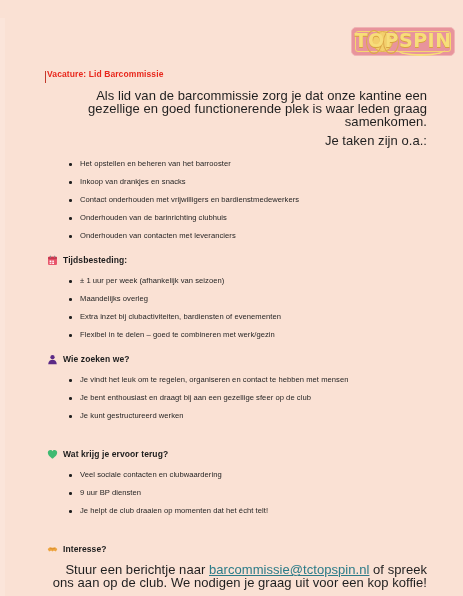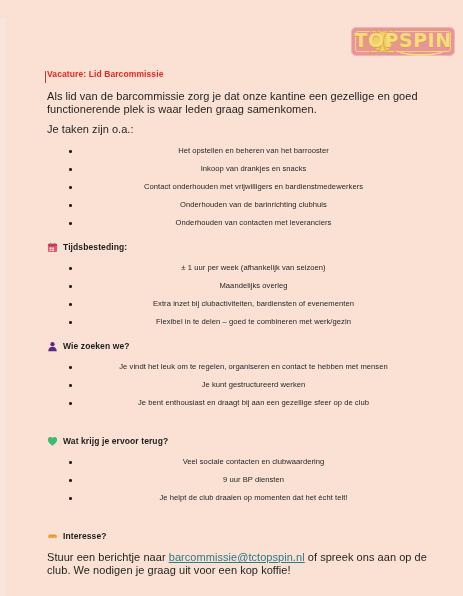--- a/index.html
+++ b/index.html
@@ -129,41 +129,41 @@
   h2.section-q {
     color: #1c1c1c;
     font-weight: bold;
     font-size: 8.5px;
     line-height: 13px;
     margin: 0 0 8px 0;
     letter-spacing: 0.1px;
   }
   p.body-text {
     color: #1f1f1f;
-    font-size: 11px;
+    font-size: 13px;
     line-height: 12.8px;
     margin: 0 0 7px 0;
     letter-spacing: 0.05px;
+    text-align: right;
   }
   p.body-text.tight { margin-bottom: 10px; }
 
   ul.bullets {
     list-style: none;
     margin: 0 0 12px 0;
     padding: 0;
   }
   ul.bullets li {
     position: relative;
     color: #1f1f1f;
     font-size: 7.6px;
     line-height: 12px;
     padding-left: 33px;
     margin-bottom: 6px;
     letter-spacing: 0.05px;
-    text-align: center;
   }
   ul.bullets li::before {
     content: "";
     position: absolute;
     left: 22px;
     top: 5px;
     width: 2.6px;
     height: 2.6px;
     border-radius: 50%;
     background: #1f1f1f;
@@ -252,22 +252,22 @@
     <div class="icon-heading">
       <svg class="glyph" viewBox="0 0 16 16">
         <circle cx="8" cy="4.6" r="3.1" fill="#5b2a86"></circle>
         <path d="M1.8 15 C1.8 10.4 5 8.3 8 8.3 C11 8.3 14.2 10.4 14.2 15 Z" fill="#5b2a86"></path>
       </svg>
       <span class="htext">Wie zoeken we?</span>
     </div>
 
     <ul class="bullets">
       <li>Je vindt het leuk om te regelen, organiseren en contact te hebben met mensen</li>
+      <li>Je bent enthousiast en draagt bij aan een gezellige sfeer op de club</li>
       <li>Je kunt gestructureerd werken</li>
-      <li>Je bent enthousiast en draagt bij aan een gezellige sfeer op de club</li>
     </ul>
 
     <div class="spacer-lg"></div>
 
     <div class="icon-heading">
       <svg class="glyph" viewBox="0 0 16 16">
         <path d="M8 14.2 C8 14.2 1.2 10 1.2 5.6 C1.2 3.2 3 1.6 5 1.6 C6.4 1.6 7.5 2.4 8 3.3 C8.5 2.4 9.6 1.6 11 1.6 C13 1.6 14.8 3.2 14.8 5.6 C14.8 10 8 14.2 8 14.2 Z" fill="#3fba72"></path>
       </svg>
       <span class="htext">Wat krijg je ervoor terug?</span>
     </div>

